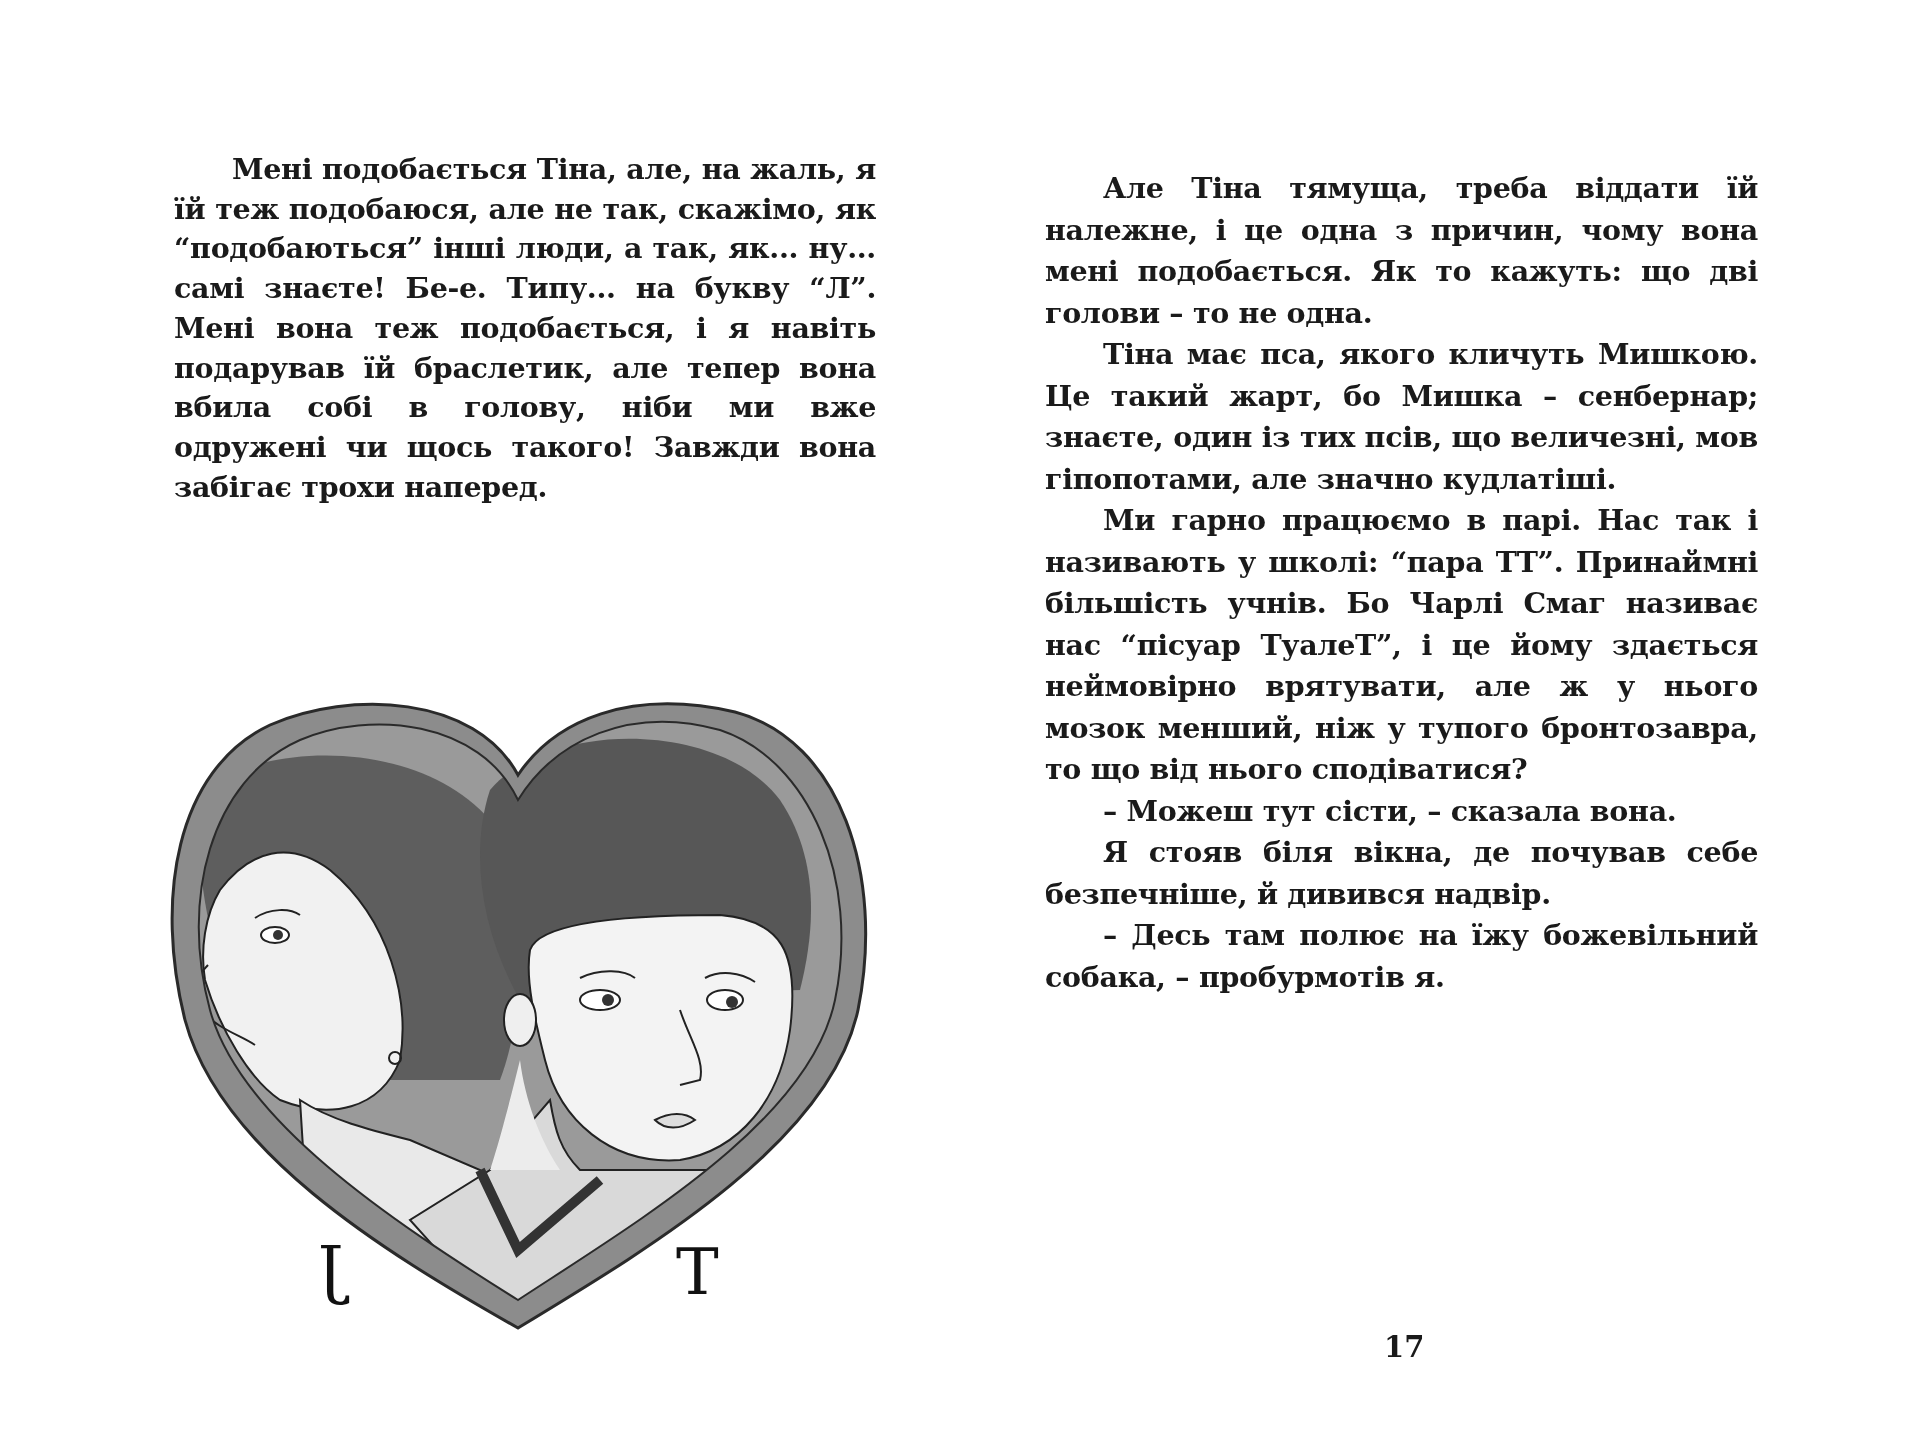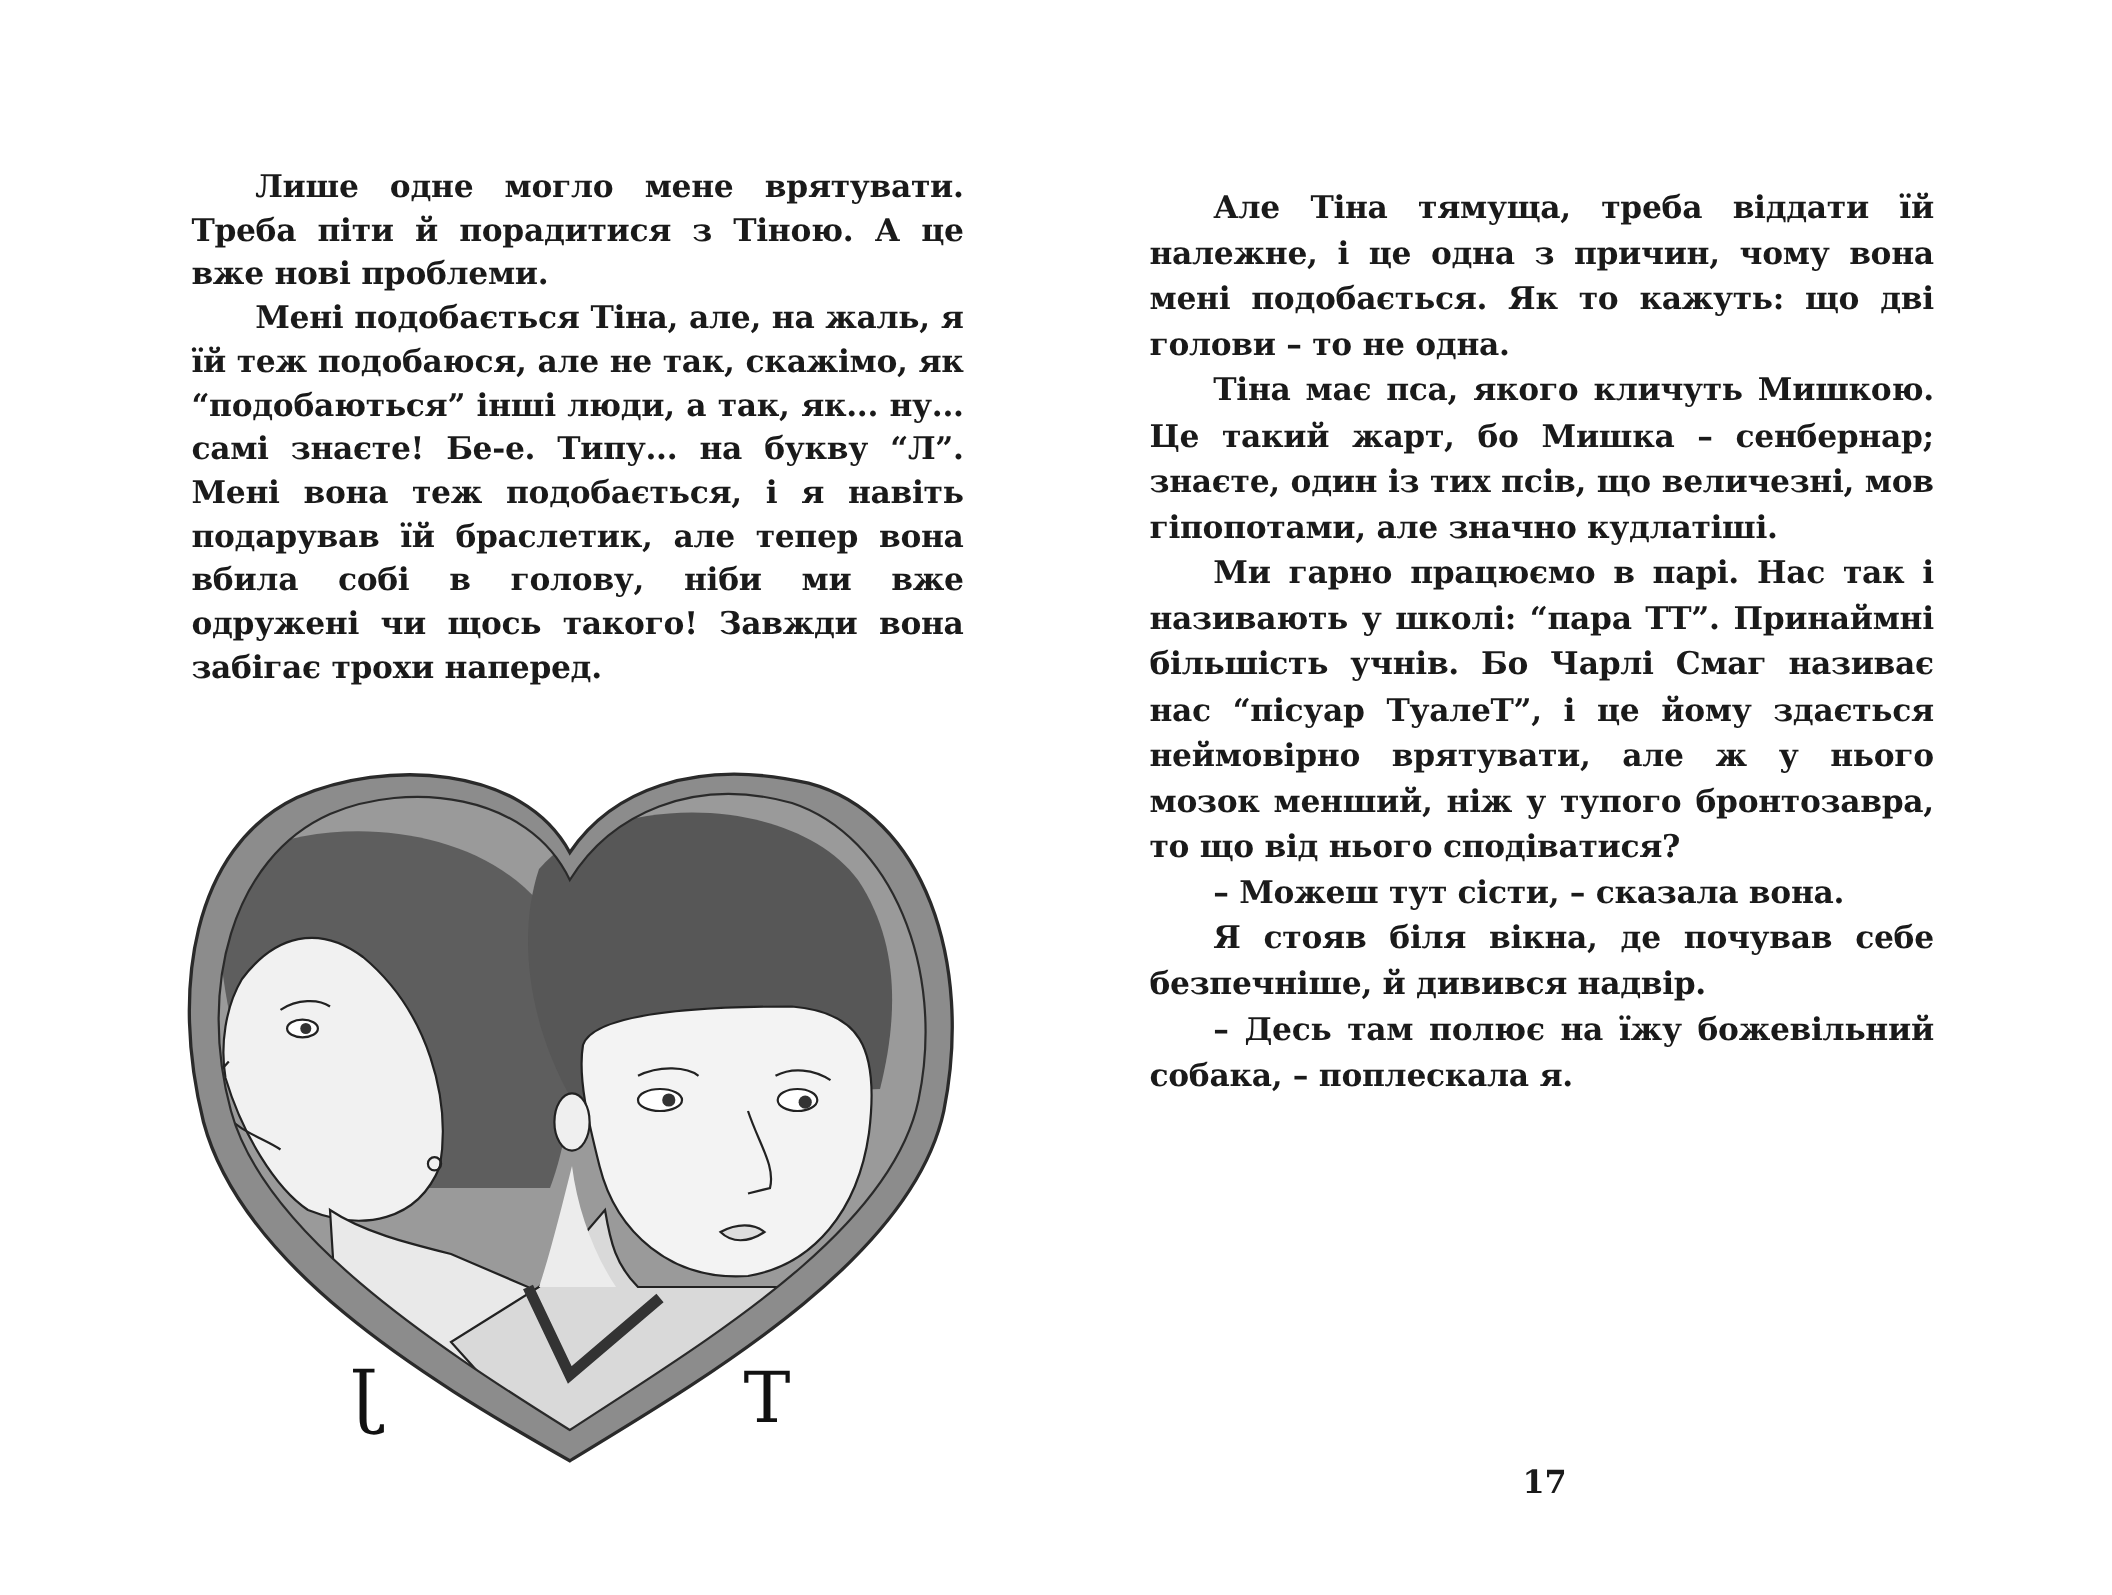--- a/index.html
+++ b/index.html
@@ -17,21 +17,20 @@
              font-weight: normal; color: #111; line-height: 1; }
   .initial-j { left: 318px; top: 1238px; transform: scaleX(-1) rotate(0deg); }
   .initial-t { left: 676px; top: 1240px; }
   .page-number { position: absolute; left: 1384px; top: 1330px; font-size: 29px; font-weight: bold; }
 </style>
 </head>
 <body>
 
 <div class="page">
   <div class="col col-left">
-    <p>Лише одне могло мене врятувати. Треба піти й порадитися з Тіною. А це вже нові проблеми.</p>
     <p>Мені подобається Тіна, але, на жаль, я їй теж подобаюся, але не так, скажімо, як “подобаються” інші люди, а так, як... ну... самі знаєте! Бе-е. Типу... на букву “Л”. Мені вона теж подобається, і я навіть подарував їй браслетик, але тепер вона вбила собі в голову, ніби ми вже одружені чи щось такого! Завжди вона забігає трохи наперед.</p>
   </div>
 
   <div class="illustration">
     <svg viewBox="0 0 720 650" xmlns="http://www.w3.org/2000/svg">
       <defs>
         <clipPath id="heartInner">
           <path d="M358 100 C 320 20, 210 10, 140 40 C 50 80, 20 200, 50 310 C 80 420, 230 520, 358 600 C 480 520, 650 420, 675 300 C 700 180, 650 60, 560 30 C 470 5, 395 40, 358 100 Z"></path>
         </clipPath>
       </defs>
@@ -77,16 +76,16 @@
   <span class="initial initial-t">T</span>
 </div>
 
 <div class="page">
   <div class="col col-right">
     <p>Але Тіна тямуща, треба віддати їй належне, і це одна з причин, чому вона мені подобається. Як то кажуть: що дві голови – то не одна.</p>
     <p>Тіна має пса, якого кличуть Мишкою. Це такий жарт, бо Мишка – сенбернар; знаєте, один із тих псів, що величезні, мов гіпопотами, але значно кудлатіші.</p>
     <p>Ми гарно працюємо в парі. Нас так і називають у школі: “пара ТТ”. Принаймні більшість учнів. Бо Чарлі Смаг називає нас “пісуар ТуалеТ”, і це йому здається неймовірно врятувати, але ж у нього мозок менший, ніж у тупого бронтозавра, то що від нього сподіватися?</p>
     <p>– Можеш тут сісти, – сказала вона.</p>
     <p>Я стояв біля вікна, де почував себе безпечніше, й дивився надвір.</p>
-    <p>– Десь там полює на їжу божевільний собака, – поплескала я.</p>
+    <p>– Десь там полює на їжу божевільний собака, – пробурмотів я.</p>
   </div>
   <span class="page-number">17</span>
 </div>
 
 </body></html>

